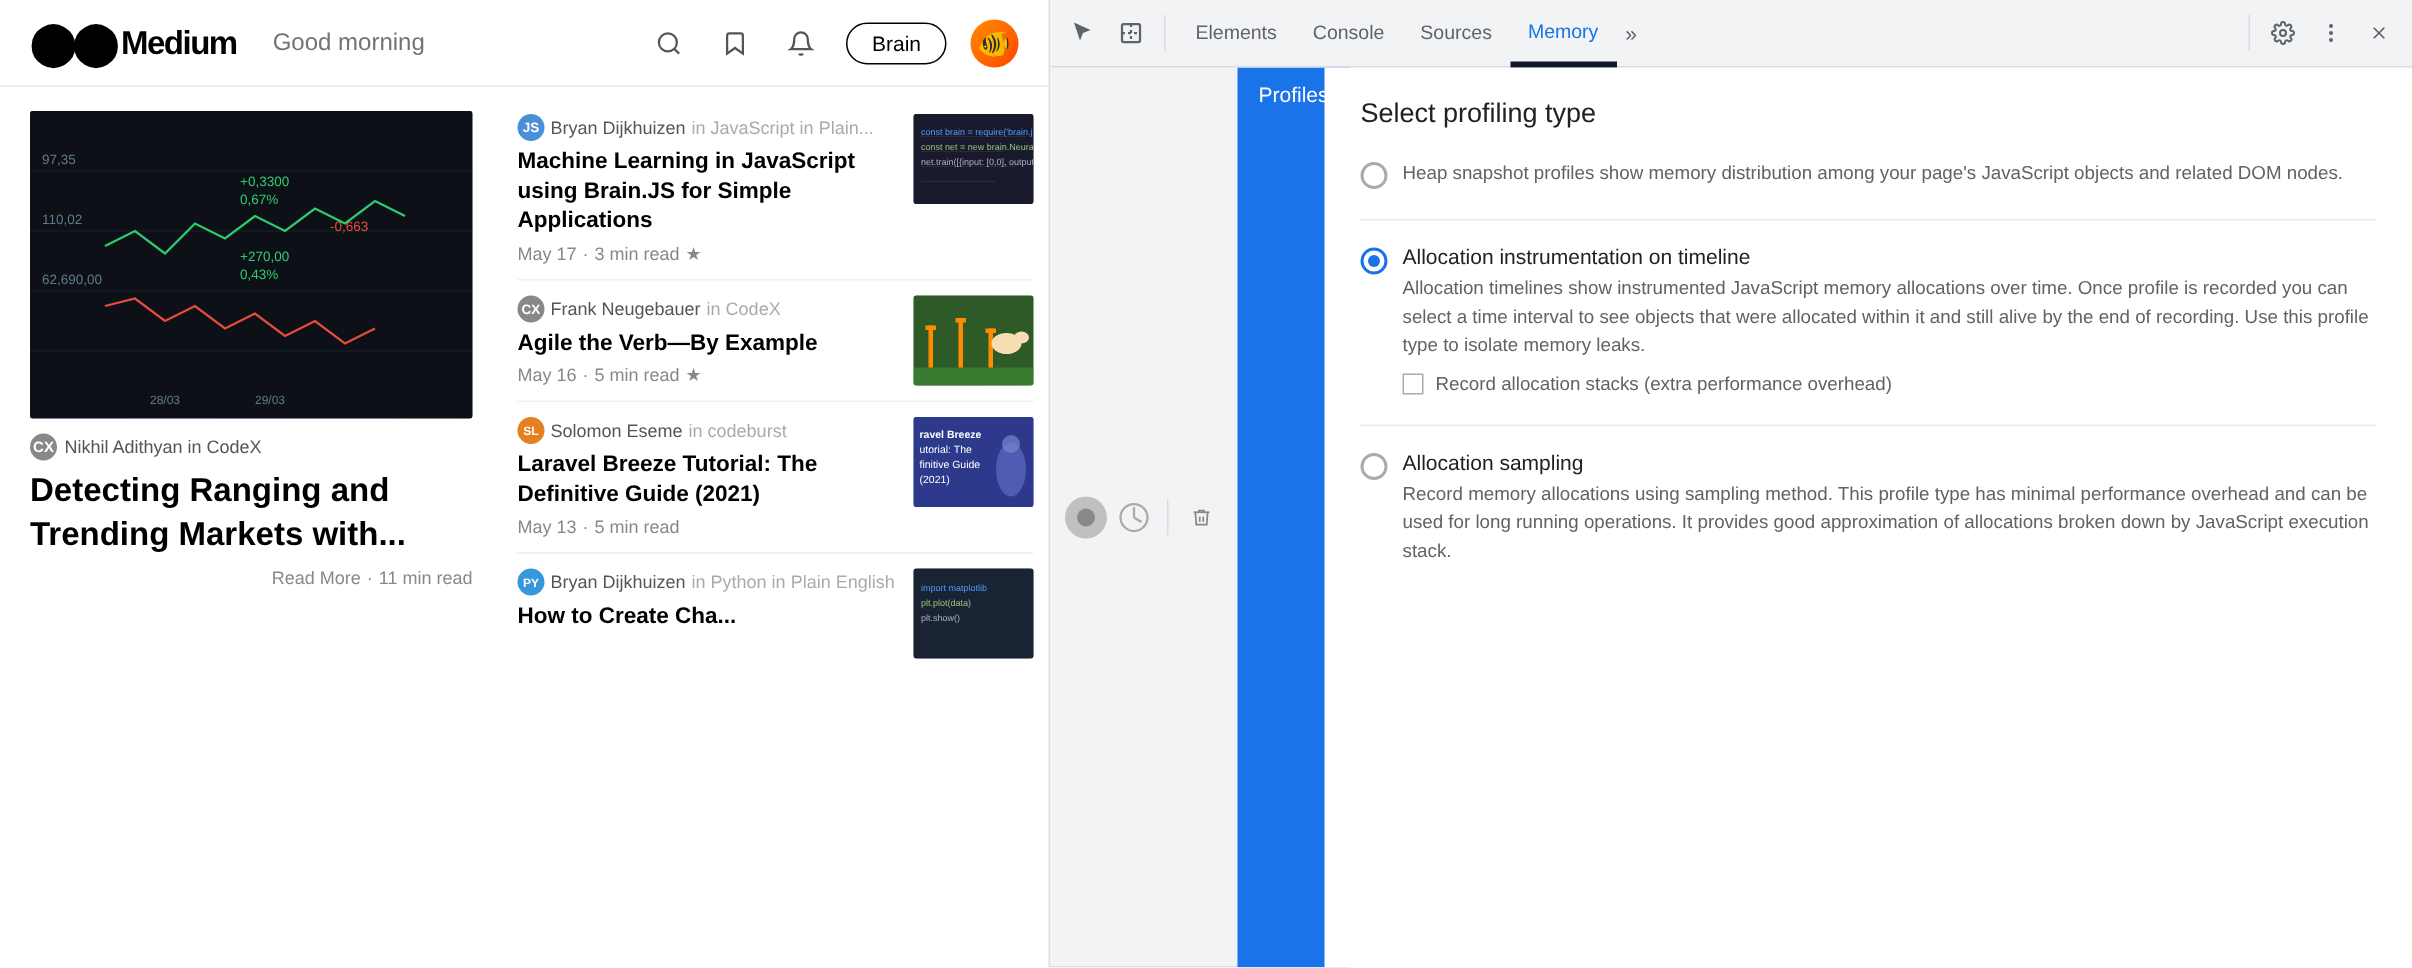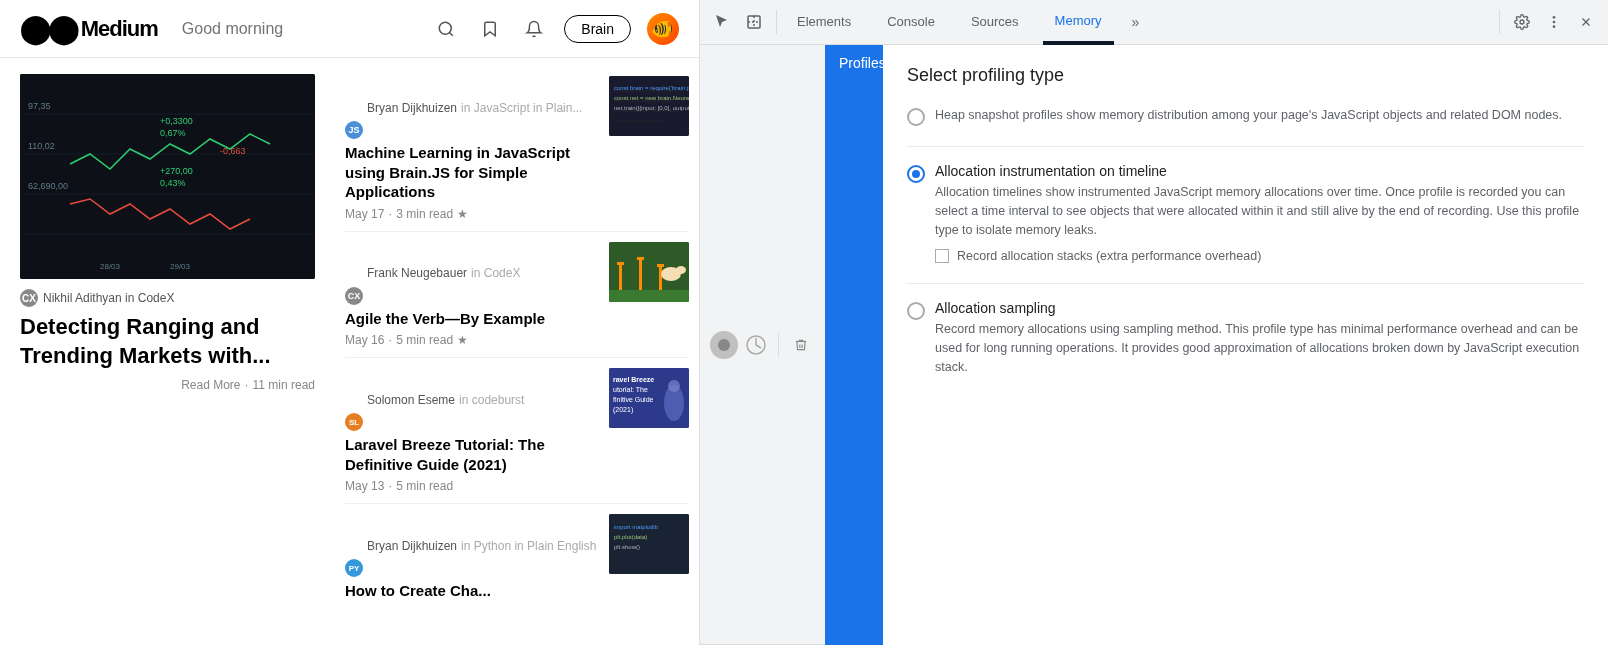--- a/index.html
+++ b/index.html
@@ -164,21 +164,20 @@
     .author-avatar {
       width: 18px;
       height: 18px;
       border-radius: 50%;
       font-size: 9px;
       display: flex;
       align-items: center;
       justify-content: center;
       color: #fff;
       font-weight: 700;
-      margin-top: 45px;
     }
     .article-title {
       font-size: 15px;
       font-weight: 700;
       line-height: 1.3;
       color: #000;
       margin-bottom: 5px;
     }
     .article-meta {
       font-size: 12px;
@@ -249,21 +248,21 @@
     }
     .dt-separator {
       width: 1px;
       height: 24px;
       background: #dadce0;
       margin: 0 4px;
     }
     .devtools-tabs {
       display: flex;
       align-items: center;
-      gap: 12px;
+      gap: 0;
     }
     .dt-tab {
       padding: 0 12px;
       height: 45px;
       display: flex;
       align-items: center;
       font-size: 13px;
       color: #5f6368;
       cursor: pointer;
       border-bottom: 2px solid transparent;

